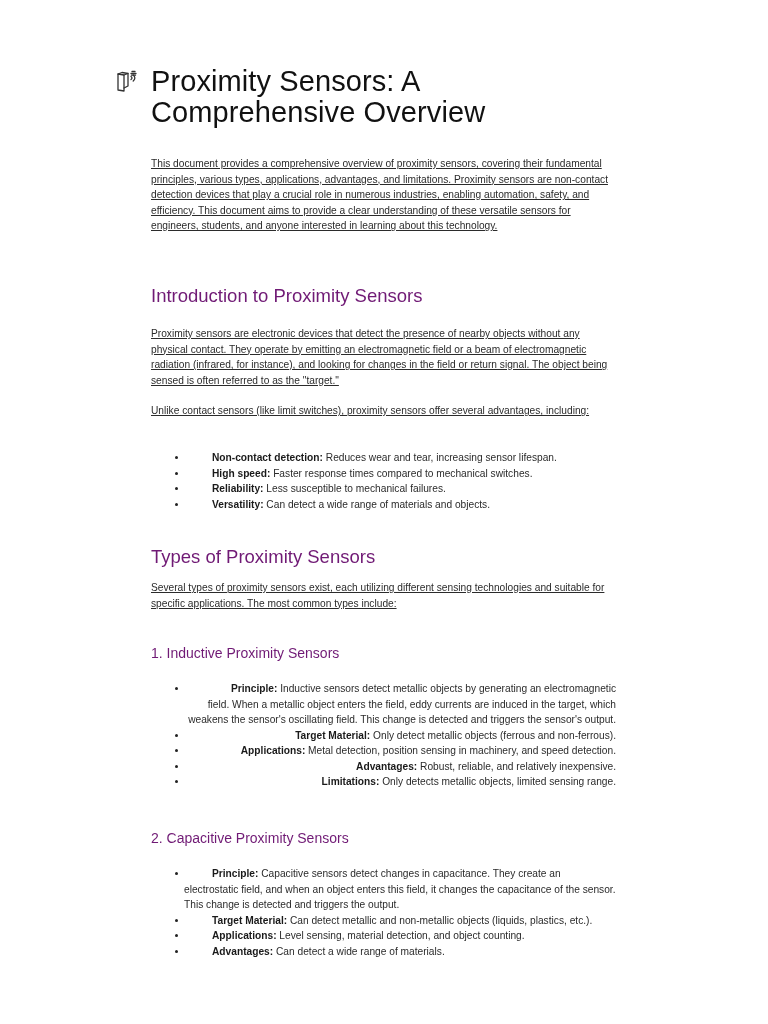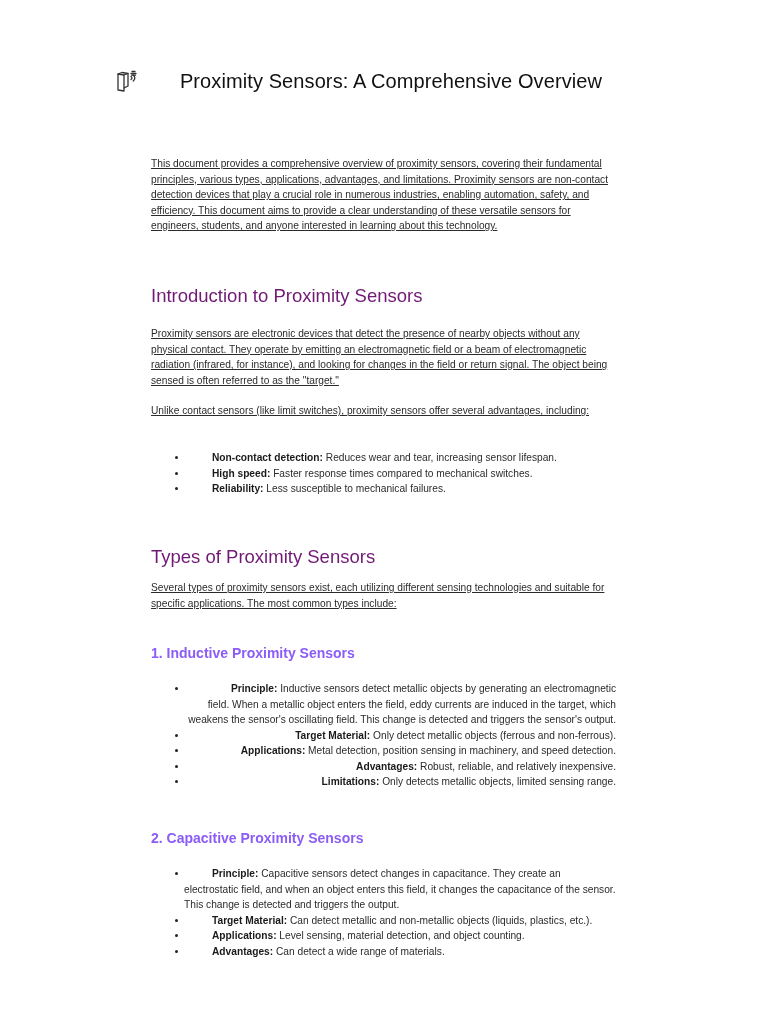--- a/index.html
+++ b/index.html
@@ -34,26 +34,25 @@
     top: 4px;
     width: 24px;
     height: 22px;
   }
   .doc-title {
     position: absolute;
     left: 35px;
     top: 0;
     width: 480px;
     margin: 0;
-    font-size: 20px;
+    font-size: 29px;
     line-height: 31px;
     font-weight: 400;
     color: #111111;
     letter-spacing: 0.1px;
-    text-align: center;
   }
   .content {
     position: absolute;
     left: 151px;
     top: 0;
     width: 465px;
   }
   .para {
     position: absolute;
     left: 0;
@@ -72,22 +71,22 @@
     line-height: 24px;
     font-weight: 400;
     color: #701a75;
   }
   .h3 {
     position: absolute;
     left: 0;
     margin: 0;
     font-size: 14px;
     line-height: 20px;
-    font-weight: 700;
-    color: #8b5cf6;
+    font-weight: 400;
+    color: #701a75;
   }
   ul.blist {
     position: absolute;
     left: 33px;
     width: 432px;
     margin: 0;
     padding: 0;
     list-style: none;
     font-size: 10.2px;
     line-height: 15.5px;
@@ -142,20 +141,21 @@
     <h2 class="h2" style="top:284px;">Introduction to Proximity Sensors</h2>
 
     <p class="para" style="top:326px;">Proximity sensors are electronic devices that detect the presence of nearby objects without any physical contact. They operate by emitting an electromagnetic field or a beam of electromagnetic radiation (infrared, for instance), and looking for changes in the field or return signal. The object being sensed is often referred to as the "target."</p>
 
     <p class="para" style="top:403px;">Unlike contact sensors (like limit switches), proximity sensors offer several advantages, including:</p>
 
     <ul class="blist" style="top:450px;">
       <li><span class="term">Non-contact detection:</span><span> Reduces wear and tear, increasing sensor lifespan.</span></li>
       <li><span class="term">High speed:</span><span> Faster response times compared to mechanical switches.</span></li>
       <li><span class="term">Reliability:</span><span> Less susceptible to mechanical failures.</span></li>
+      <li><span class="term">Versatility:</span><span> Can detect a wide range of materials and objects.</span></li>
     </ul>
 
     <h2 class="h2" style="top:545px;">Types of Proximity Sensors</h2>
 
     <p class="para" style="top:580px;">Several types of proximity sensors exist, each utilizing different sensing technologies and suitable for specific applications. The most common types include:</p>
 
     <h3 class="h3" style="top:643px;">1. Inductive Proximity Sensors</h3>
 
     <ul class="blist" style="top:681px;text-align:right;">
       <li><span class="term">Principle:</span><span> Inductive sensors detect metallic objects by generating an electromagnetic field. When a metallic object enters the field, eddy currents are induced in the target, which weakens the sensor's oscillating field. This change is detected and triggers the sensor's output.</span></li>

